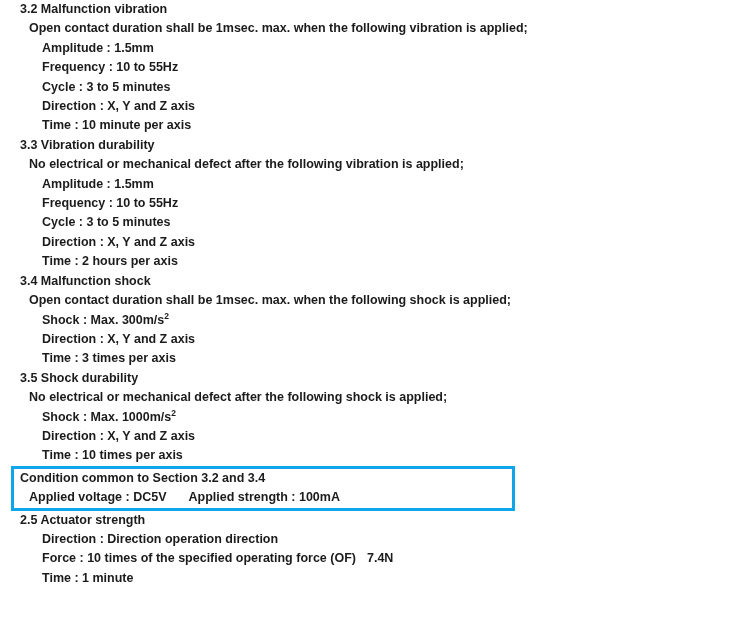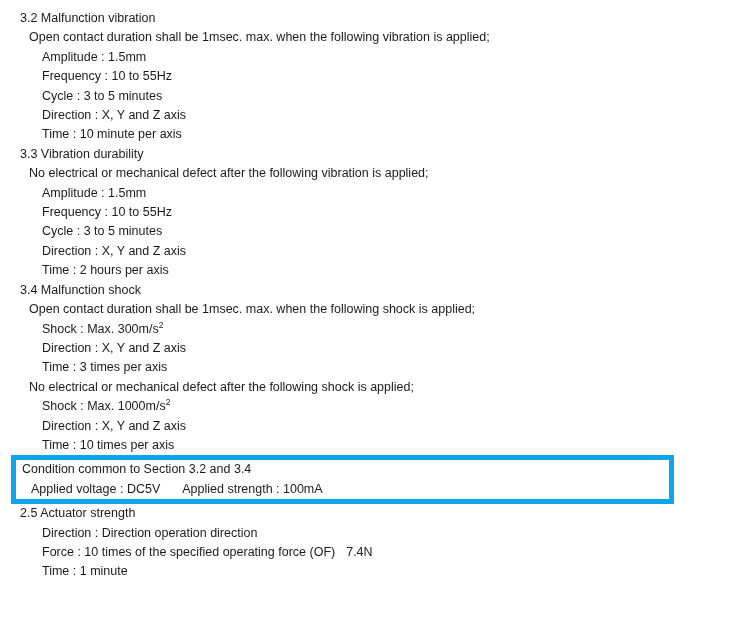--- a/index.html
+++ b/index.html
@@ -9,40 +9,41 @@
   body {
     width: 756px;
     height: 636px;
     background: #ffffff;
     font-family: "Liberation Sans", "DejaVu Sans", sans-serif;
     font-size: 12.5px;
     color: #1b1b1b;
     overflow: hidden;
   }
   .doc {
-    padding-top: 9px;
+    padding-top: 0;
+    font-weight: bold;
   }
   .line {
     line-height: 19.4px;
     white-space: pre;
   }
   
   .lv1 { padding-left: 20px; }   
   .lv2 { padding-left: 29px; }   
   .lv3 { padding-left: 42px; }   
   sup {
     font-size: 8.5px;
     line-height: 0;
     vertical-align: super;
   }
   .note-box {
     box-sizing: border-box;
     margin-left: 11px;
-    width: 663px;
-    border: 5px solid #0ea5e9;
+    width: 504px;
+    border: 3px solid #0ea5e9;
     background: #ffffff;
     padding: 0;
   }
   .note-box .b1 { padding-left: 6px; }
   .note-box .b2 { padding-left: 15px; }
   .gap-wide { display: inline-block; width: 22px; }
   .gap-narrow { display: inline-block; width: 11px; }
 </style>
 </head>
 <body>
@@ -64,20 +65,21 @@
   <div class="line lv3">Cycle : 3 to 5 minutes</div>
   <div class="line lv3">Direction : X, Y and Z axis</div>
   <div class="line lv3">Time : 2 hours per axis</div>
 
   <div class="line lv1">3.4 Malfunction shock</div>
   <div class="line lv2">Open contact duration shall be 1msec. max. when the following shock is applied;</div>
   <div class="line lv3"><span>Shock : Max. 300m/s</span><sup>2</sup></div>
   <div class="line lv3">Direction : X, Y and Z axis</div>
   <div class="line lv3">Time : 3 times per axis</div>
 
+  <div class="line lv1">3.5 Shock durability</div>
   <div class="line lv2">No electrical or mechanical defect after the following shock is applied;</div>
   <div class="line lv3"><span>Shock : Max. 1000m/s</span><sup>2</sup></div>
   <div class="line lv3">Direction : X, Y and Z axis</div>
   <div class="line lv3">Time : 10 times per axis</div>
 
   <div class="note-box">
     <div class="line b1">Condition common to Section 3.2 and 3.4</div>
     <div class="line b2"><span>Applied voltage : DC5V</span><span class="gap-wide"></span><span>Applied strength : 100mA</span></div>
   </div>
 

